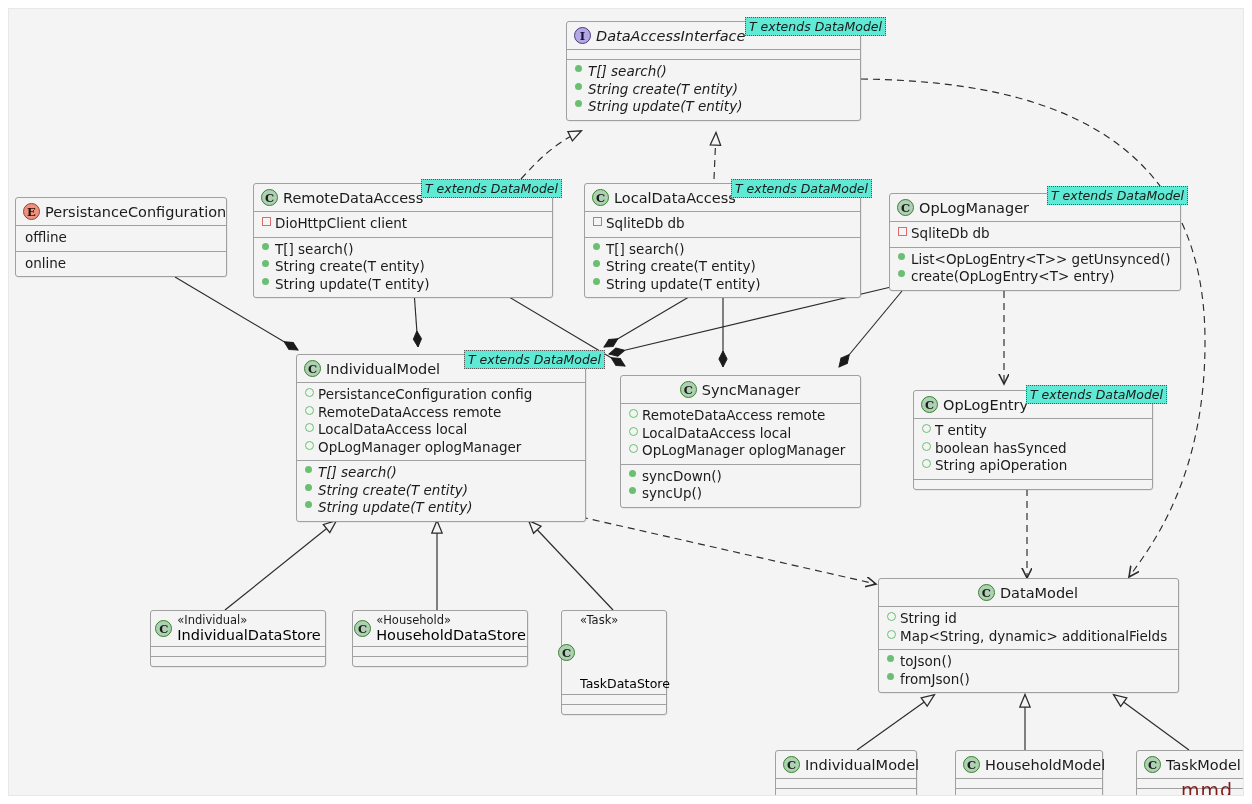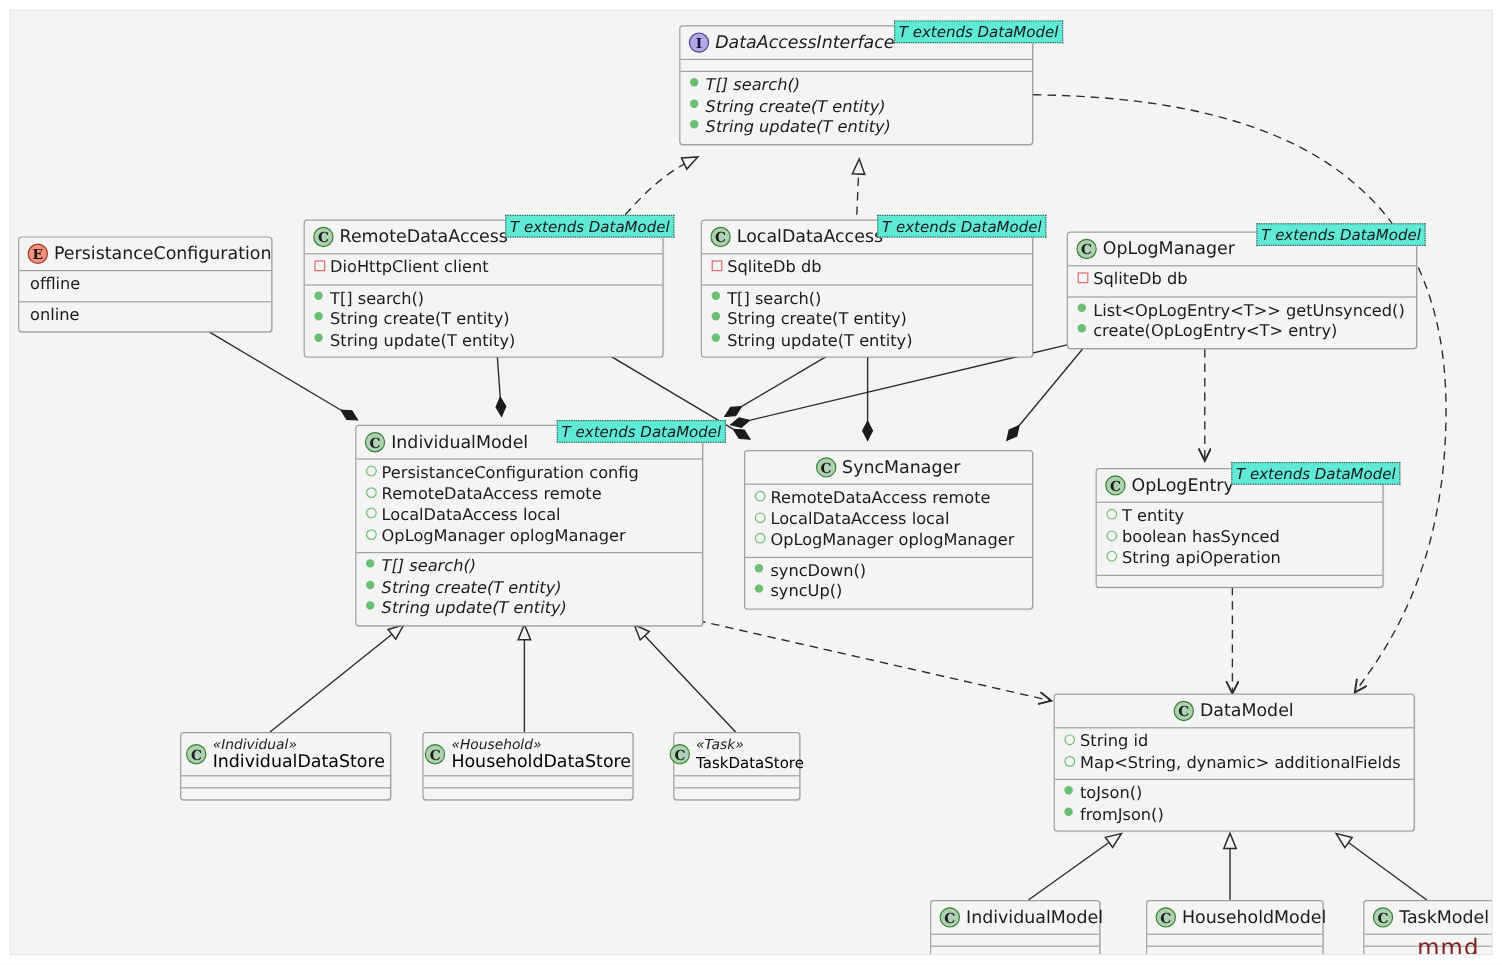--- a/index.html
+++ b/index.html
@@ -62,23 +62,23 @@
   
   .generic {
     position:absolute;
     background:#5eead4;
     border:1px dotted #555;
     font-size:12.5px; font-style:italic; color:#1b1b1b;
     padding:1px 3px 1px 3px;
     white-space:nowrap;
     z-index:6;
   }
-  .stereo { font-size:11.5px; font-style:italic; color:#1b1b1b; display:block; line-height:14px; }
+  .stereo { font-size:11.5px; color:#1b1b1b; display:block; line-height:14px; }
   .sname  { font-size:14.5px; display:block; line-height:17px; }
-  .sname.sm { font-size:12.5px; }
+  .sname.sm { font-size:12.5px;margin-top:48px; }
   .titlewrap { display:flex; align-items:center; gap:5px; justify-content:center; padding:2px 7px; }
 
   .watermark {
     position:absolute; left:1172px; top:770px;
     font-size:19px; color:#7f1d1d; font-family:"DejaVu Sans", sans-serif;
     letter-spacing:1px; z-index:1; user-select:none;
   }
 </style>
 </head>
 <body>

